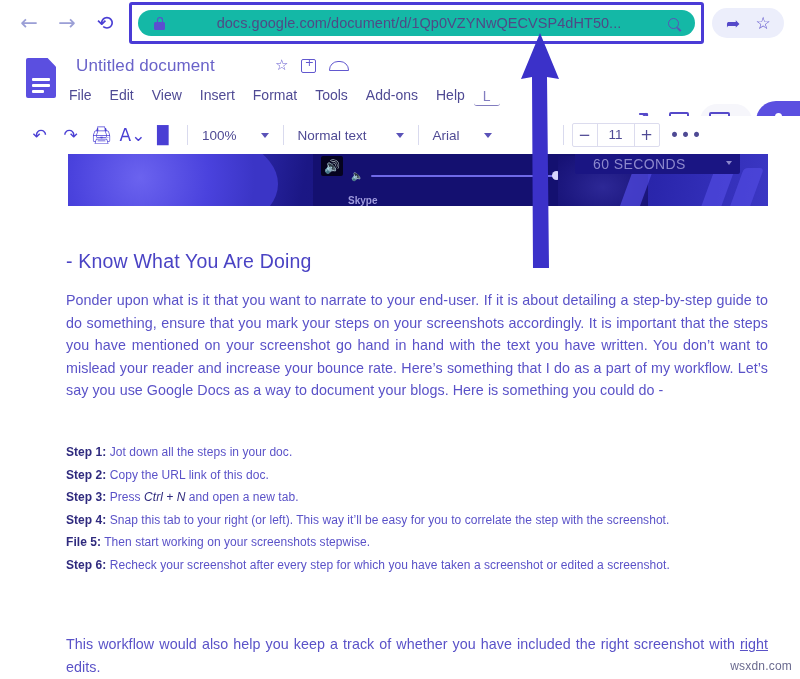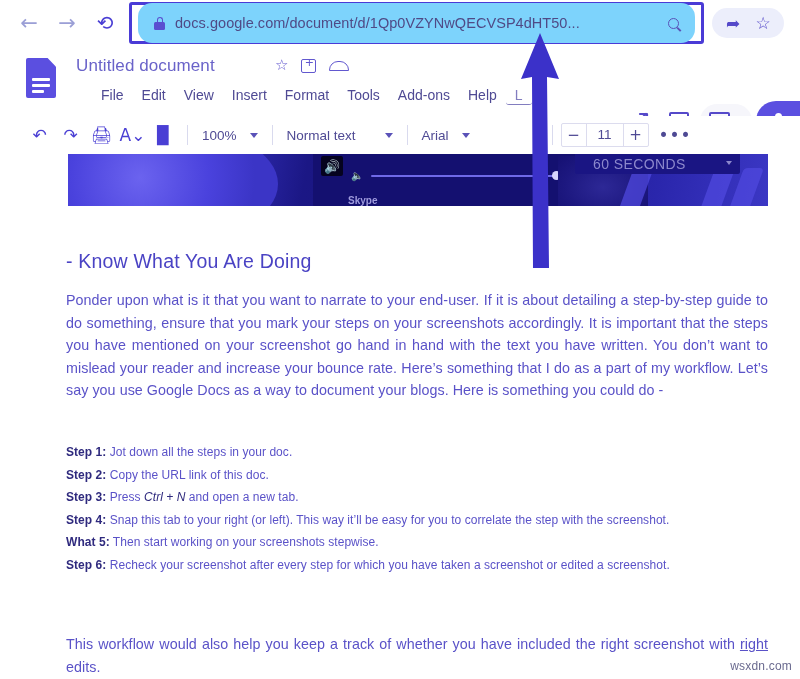--- a/index.html
+++ b/index.html
@@ -28,23 +28,23 @@
   .omnibox-wrap {
     position: relative;
     margin-left: 9px;
     width: 575px; height: 42px;
     border: 3px solid #4a3bd6;
     border-radius: 3px;
     display: flex; align-items: center;
     background: #ffffff;
   }
   .omnibox {
-    margin: 0 6px; width: 563px; height: 40px;
-    background: #7dd3fc; border-radius: 14px;
-    display: flex; align-items: center; padding: 0 10px;
+    margin: 0 6px; width: 563px; height: 26px;
+    background: #14b8a6; border-radius: 14px;
+    display: flex; align-items: center; padding: 0 10px; text-align: center;
   }
   .lock-icon {
     width: 11px; height: 13px; position: relative; flex: 0 0 auto; margin-right: 10px; margin-left: 6px;
   }
   .lock-icon .body { position: absolute; bottom: 0; left: 0; width: 11px; height: 8px; background: #5a4fd0; border-radius: 1.5px; }
   .lock-icon .shackle { position: absolute; top: 0; left: 2.5px; width: 6px; height: 6px; border: 1.6px solid #5a4fd0; border-bottom: none; border-radius: 3px 3px 0 0; }
   .url-text {
     font-size: 14.5px; color: #4f4a86; white-space: nowrap; overflow: hidden;
     letter-spacing: 0.05px; flex: 1;
   }
@@ -82,22 +82,22 @@
     font-size: 17px; color: #6a63c9; letter-spacing: 0.1px;
   }
   .title-icons { position: absolute; left: 275px; top: 12px; display: flex; gap: 13px; align-items:center; }
   .ti { font-size: 15px; color: #6258cf; font-family: "DejaVu Sans", sans-serif; line-height: 1; }
   .ti-box { width: 15px; height: 14px; border: 1.6px solid #6258cf; border-radius: 2px; position: relative; }
   .ti-box::after { content:"+"; position:absolute; left: 2.4px; top: -3.5px; font-size: 11px; color: #6258cf; font-family: "DejaVu Sans", sans-serif;}
   .ti-cloud { width: 18px; height: 12px; position: relative; }
   .ti-cloud::before { content:""; position:absolute; bottom: 1px; left: 0; width: 18px; height: 8px; border: 1.6px solid #6258cf; border-radius: 9px 9px 0 0; border-bottom: 1.6px solid #6258cf;}
 
   .menu-bar {
-    position: absolute; left: 92px; top: 38px;
-    display: flex; gap: 0px; align-items: flex-start;
+    position: absolute; left: 60px; top: 38px;
+    display: flex; gap: 0px; align-items: flex-end;
   }
   .menu-item {
     font-size: 14px; color: #4f4a94; padding: 3px 9px; border-radius: 3px;
     white-space: nowrap;
   }
   .menu-item.partial { color: #6d67b5; opacity: .85; border-bottom: 1px solid #6d67b5; padding-bottom: 1px; }
 
   .header-right {
     position: absolute; right: 0px; top: 55px; display: flex; align-items: center; gap: 0px;
   }
@@ -127,21 +127,21 @@
 
   
   .toolbar {
     position: absolute; top: 116px; left: 0; width: 800px; height: 38px;
     background: #ffffff; display: flex; align-items: center;
   }
   .tb-icon { width: 31px; height: 30px; display:flex; align-items:center; justify-content:center; }
   .tb-glyph { font-size: 17px; color: #4a3fd4; font-family: "DejaVu Sans", sans-serif; line-height: 1; }
   .tb-sep { width: 1px; height: 20px; background: #d9daee; margin: 0 8px; }
   .tb-select {
-    display: flex; align-items: center; gap: 13px; padding: 0 6px; height: 26px;
+    display: flex; align-items: center; gap: 24px; padding: 0 6px; height: 26px;
     font-size: 13.5px; color: #4f4a94; border-radius: 2px;
   }
   .tb-caret { width:0; height:0; border-left: 4.5px solid transparent; border-right: 4.5px solid transparent; border-top: 5px solid #5a52b8; }
   .fontsize-grp { display: flex; align-items: center; border: 1px solid #dcdcee; border-radius: 2px; height: 24px; }
   .fs-btn { width: 24px; height: 22px; display:flex; align-items:center; justify-content:center; font-size: 15px; color: #4f4a94; font-family:"DejaVu Sans", sans-serif; }
   .fs-val { width: 38px; text-align:center; font-size: 13.5px; color:#4f4a94; border-left: 1px solid #dcdcee; border-right: 1px solid #dcdcee; line-height: 22px; height: 22px;}
   .more-dots { font-size: 17px; color: #4f4a94; margin-left: 10px; letter-spacing: 1px; font-family:"DejaVu Sans", sans-serif;}
 
   
   .doc-area {
@@ -371,21 +371,21 @@
         <div class="step">
           <b>Step 2:</b><span> Copy the URL link of this doc.</span>
         </div>
         <div class="step">
           <b>Step 3:</b><span> Press </span><i>Ctrl + N</i><span> and open a new tab.</span>
         </div>
         <div class="step">
           <b>Step 4:</b><span> Snap this tab to your right (or left). This way it’ll be easy for you to correlate the step with the screenshot.</span>
         </div>
         <div class="step">
-          <b>What 5:</b><span> Then start working on your screenshots stepwise.</span>
+          <b>File 5:</b><span> Then start working on your screenshots stepwise.</span>
         </div>
         <div class="step">
           <b>Step 6:</b><span> Recheck your screenshot after every step for which you have taken a screenshot or edited a screenshot.</span>
         </div>
       </div>
 
       <div class="para p-outro">
         <span>This workflow would also help you keep a track of whether you have included the right screenshot with </span><u>right</u><span> edits.</span>
       </div>
 

